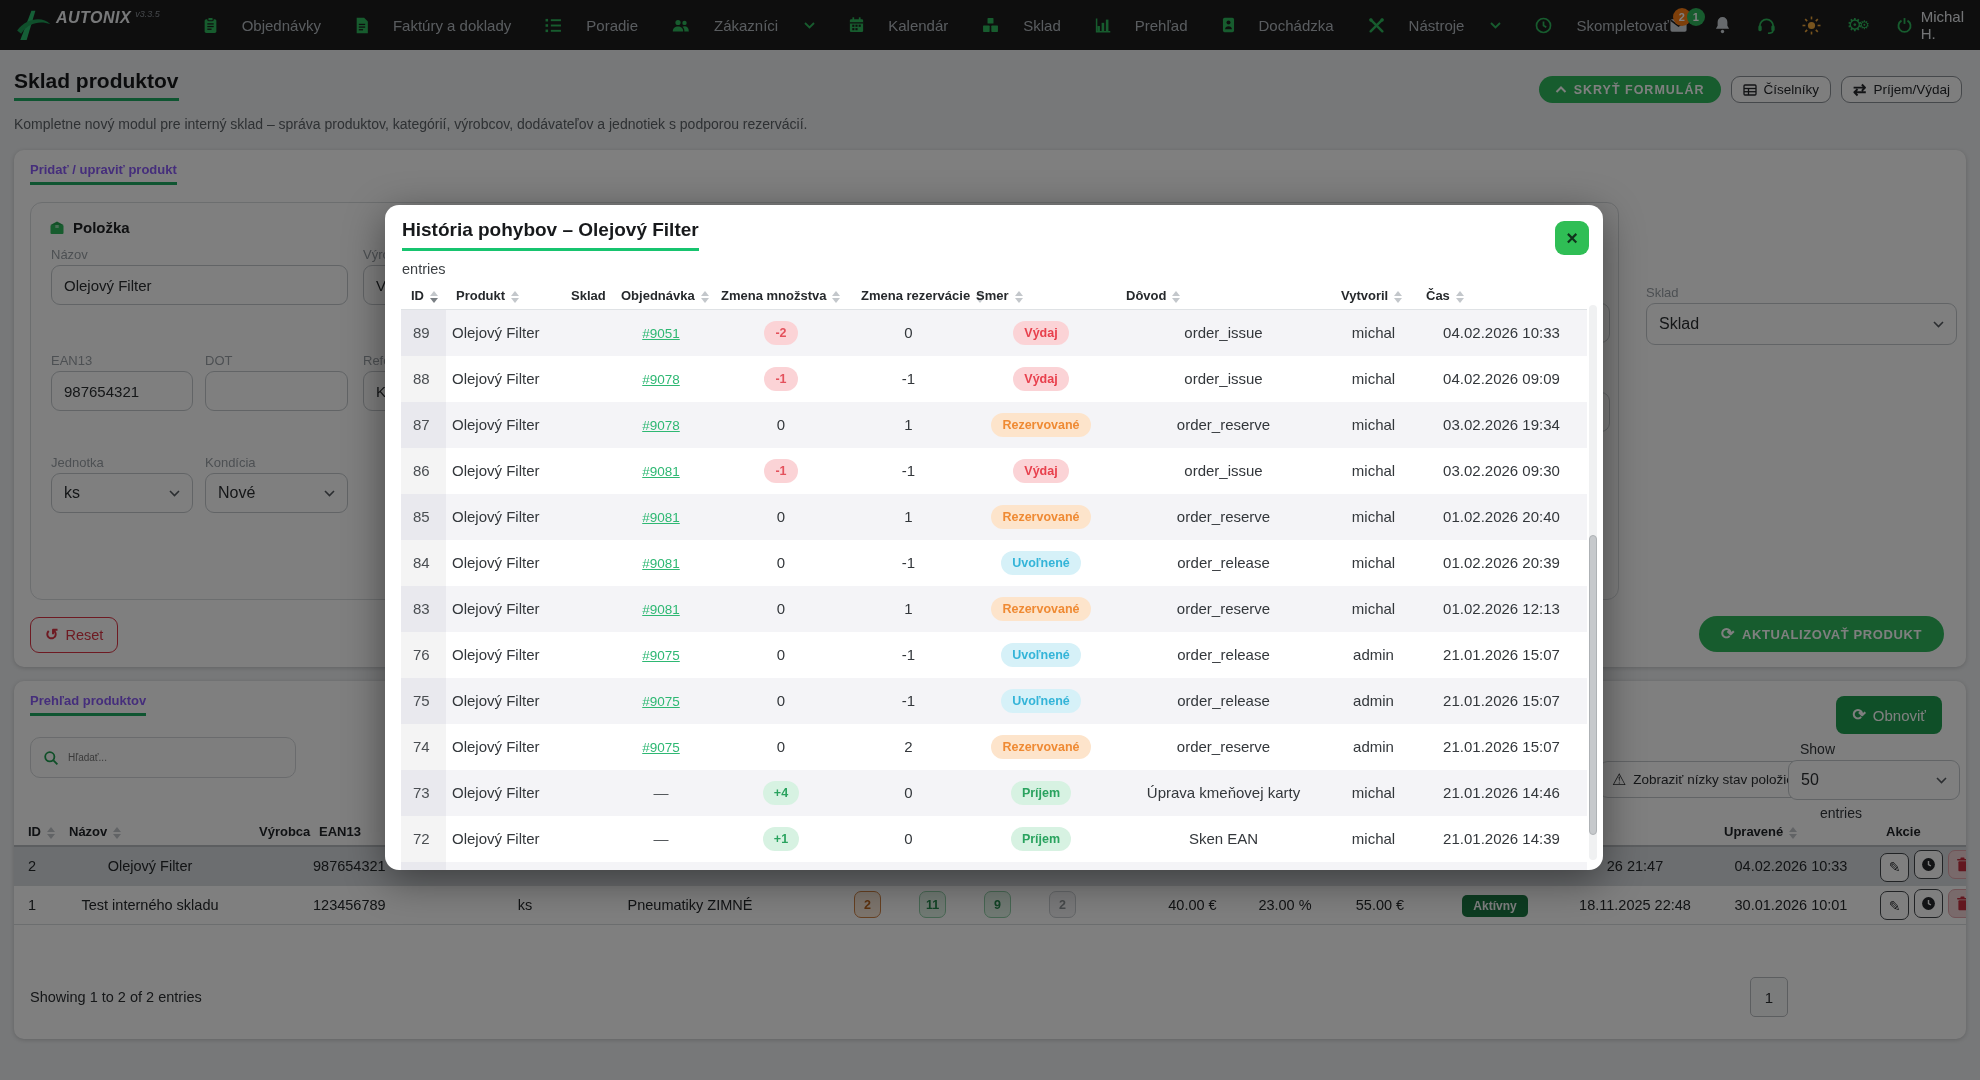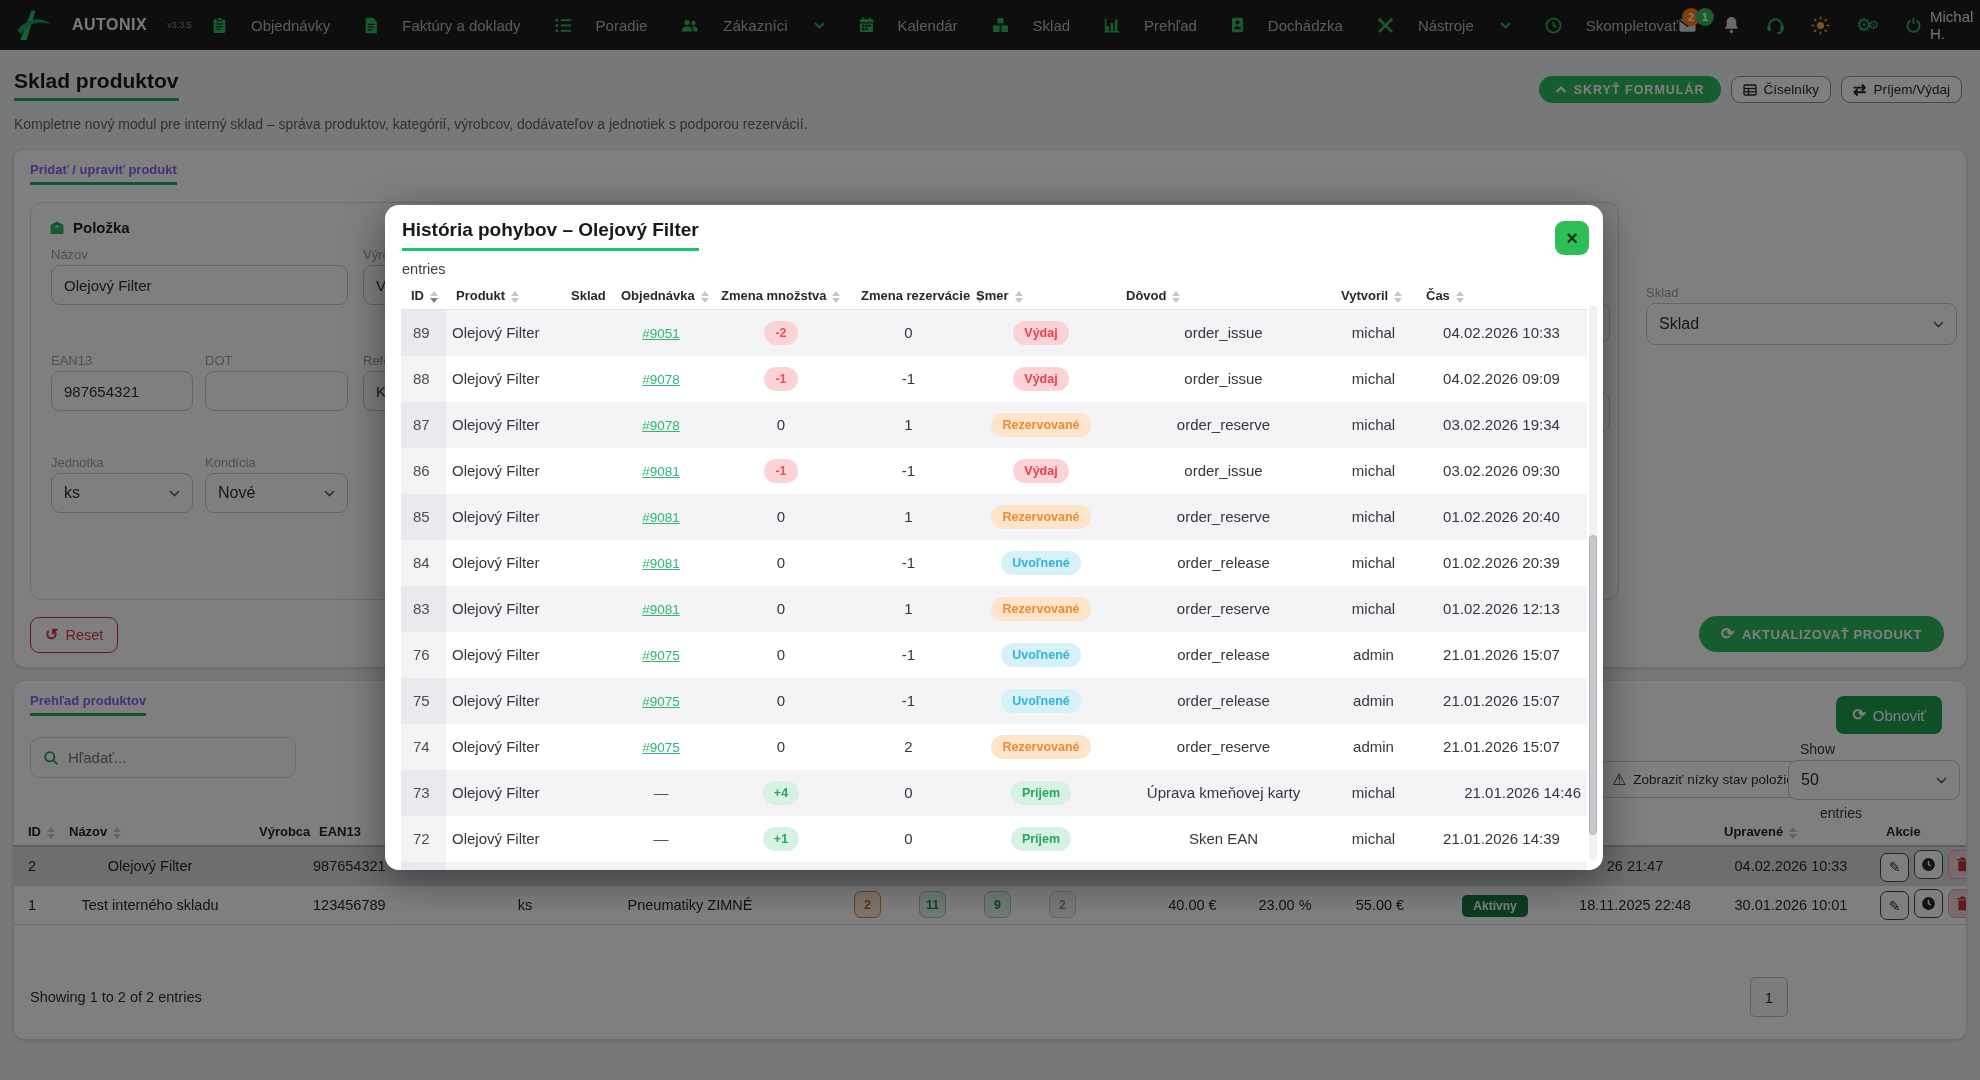--- a/index.html
+++ b/index.html
@@ -2,21 +2,21 @@
 <html><head>
 <meta charset="utf-8">
 <style>
   * { margin:0; padding:0; box-sizing:border-box; }
   html,body { width:1980px; height:1080px; overflow:hidden; }
   body { font-family:"Liberation Sans", sans-serif; background:#eef0f2; position:relative; }
 
   
   .navbar { position:absolute; left:0; top:0; width:1980px; height:50px; background:#1d1d1d;
             display:flex; align-items:center; padding:0 14px; z-index:2; }
-  .brand { display:flex; align-items:center; gap:20px; width:170px; }
+  .brand { display:flex; align-items:flex-start; gap:4px; width:170px;font-style:italic; }
   .brand-name { color:#f1f3f5; font-weight:bold; font-size:16px; letter-spacing:.5px; }
   .brand-ver { color:#8a9097; font-size:9px; margin-bottom:1px; }
   .nav-items { display:flex; align-items:center; gap:34px; margin-left:28px; }
   .nav-item { display:flex; align-items:center; gap:24px; color:#b3b9bf; font-size:15px; cursor:pointer; position:relative; white-space:nowrap; }
   .nav-item .nic { color:#2eb85c; display:flex; }
   .nav-item .caret { display:flex; color:#2eb85c; margin-left:2px; }
   .nav-badges { position:absolute; top:-9px; right:-36px; display:flex; }
   .nbadge { width:18px; height:18px; border-radius:50%; font-size:11px; font-weight:bold; color:#fff;
             display:flex; align-items:center; justify-content:center; }
   .nbadge + .nbadge { margin-left:-4px; }
@@ -65,21 +65,21 @@
   .btn-update { position:absolute; right:22px; top:466px; height:36px; padding:0 22px; background:#2eb85c;
                 color:#fff; font-weight:bold; font-size:13px; letter-spacing:.6px; border-radius:18px; }
 
   
   #products-card { left:14px; top:631px; width:1952px; height:358px; overflow:hidden; }
   #products-card .card-h { position:absolute; left:16px; top:12px; }
   .btn-refresh { position:absolute; right:24px; top:15px; height:38px; padding:0 16px; background:#1f9e50;
                  color:#fff; font-size:15px; border-radius:8px; }
   .search-box { position:absolute; left:16px; top:56px; width:266px; height:41px; border:1px solid #d4d7da;
                 border-radius:10px; background:#fcfcfc; display:flex; align-items:center; padding:0 12px; gap:9px; }
-  .search-box input { border:none; outline:none; background:transparent; font-size:15px; color:#43474b; width:200px;
+  .search-box input { border:none; outline:none; background:transparent; font-size:10px; color:#43474b; width:200px;
                 font-family:"Liberation Sans",sans-serif; }
   .search-box .sico { color:#1f9e50; display:flex; }
   .btn-lowstock { position:absolute; left:1584px; top:80px; height:37px; padding:0 13px; background:#fff;
                   border:1px solid #c4c9cd; border-radius:10px; font-size:13.5px; color:#2b2e31; }
   .show-label { position:absolute; left:1786px; top:60px; font-size:14px; color:#33373b; }
   .show-select { left:1774px; top:79px; width:172px; }
   .entries-label { position:absolute; left:1806px; top:124px; font-size:14px; color:#33373b; }
 
   table.grid { border-collapse:collapse; table-layout:fixed; }
   #ptable { position:absolute; left:0; top:137px; width:1952px; }
@@ -754,21 +754,21 @@
         <tr class="stripe">
     <td class="idc">73</td>
     <td>Olejový Filter</td>
     <td></td>
     <td style="text-align:center"><span style="color:#55595d">—</span></td>
     <td style="text-align:center"><span class="pill pill-pos">+4</span></td>
     <td style="text-align:center">0</td>
     <td style="text-align:center"><span class="pill pill-prijem">Príjem</span></td>
     <td style="text-align:center">Úprava kmeňovej karty</td>
     <td style="text-align:center">michal</td>
-    <td style="text-align:right">21.01.2026 14:46</td>
+    <td style="text-align:center">21.01.2026 14:46</td>
   </tr>
         <tr class="">
     <td class="idc">72</td>
     <td>Olejový Filter</td>
     <td></td>
     <td style="text-align:center"><span style="color:#55595d">—</span></td>
     <td style="text-align:center"><span class="pill pill-pos">+1</span></td>
     <td style="text-align:center">0</td>
     <td style="text-align:center"><span class="pill pill-prijem">Príjem</span></td>
     <td style="text-align:center">Sken EAN</td>

